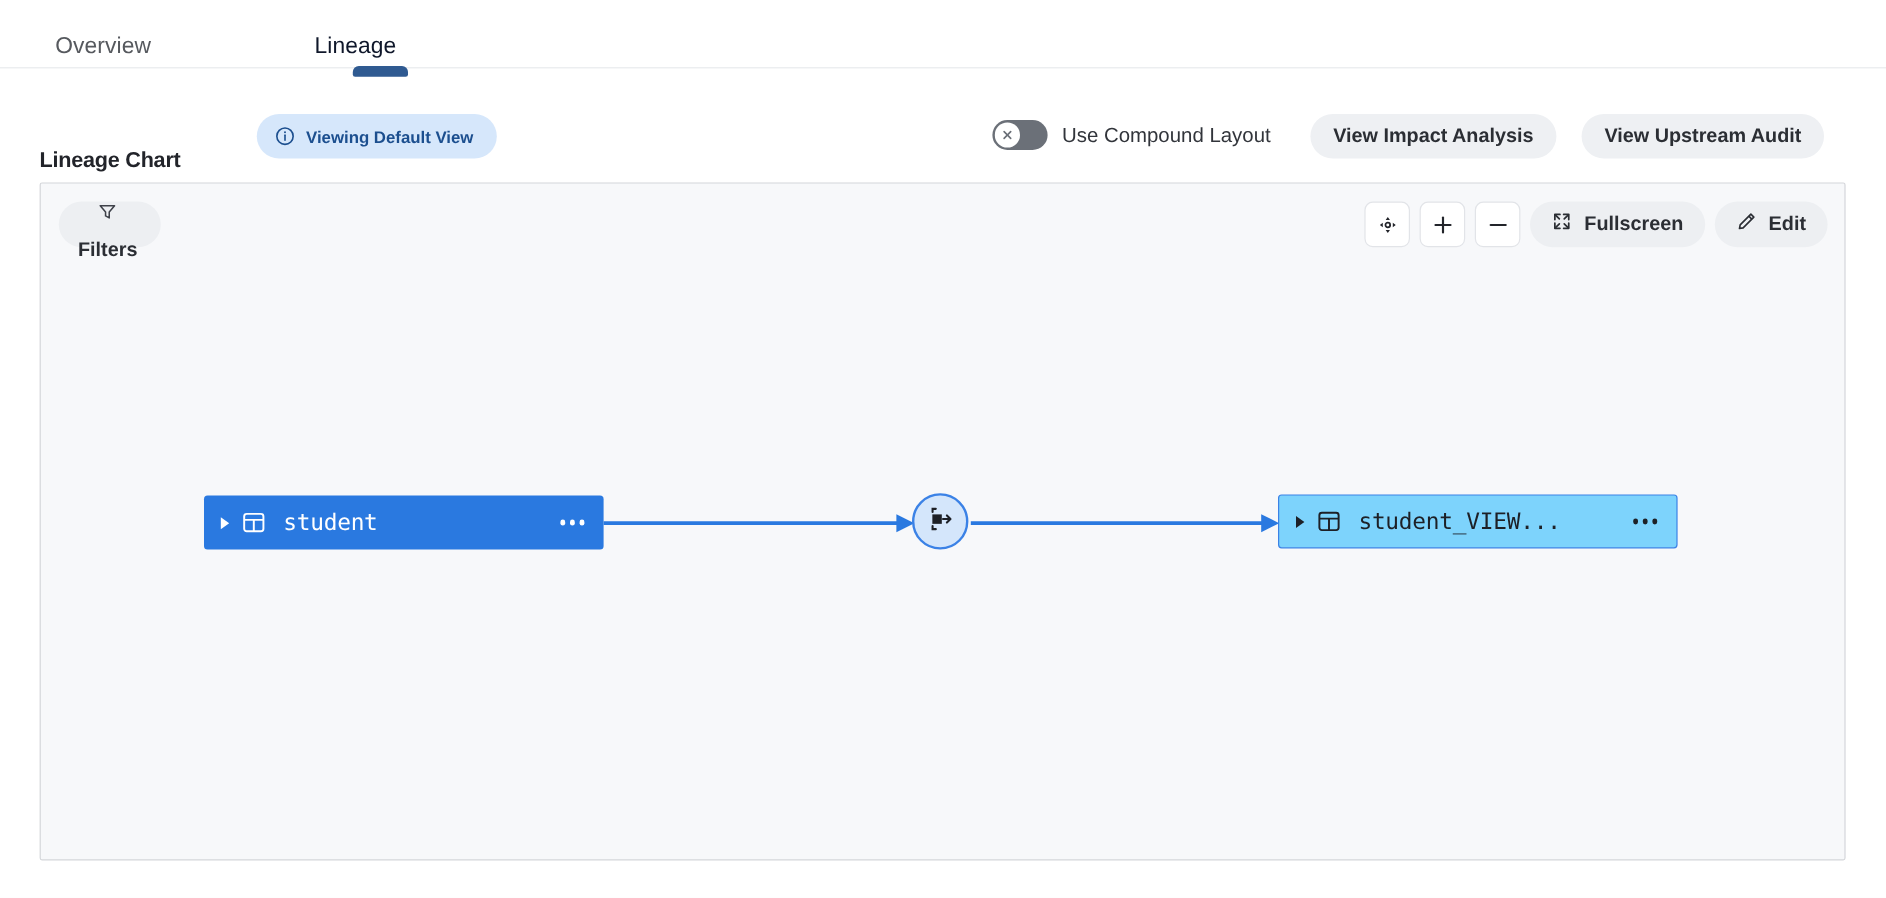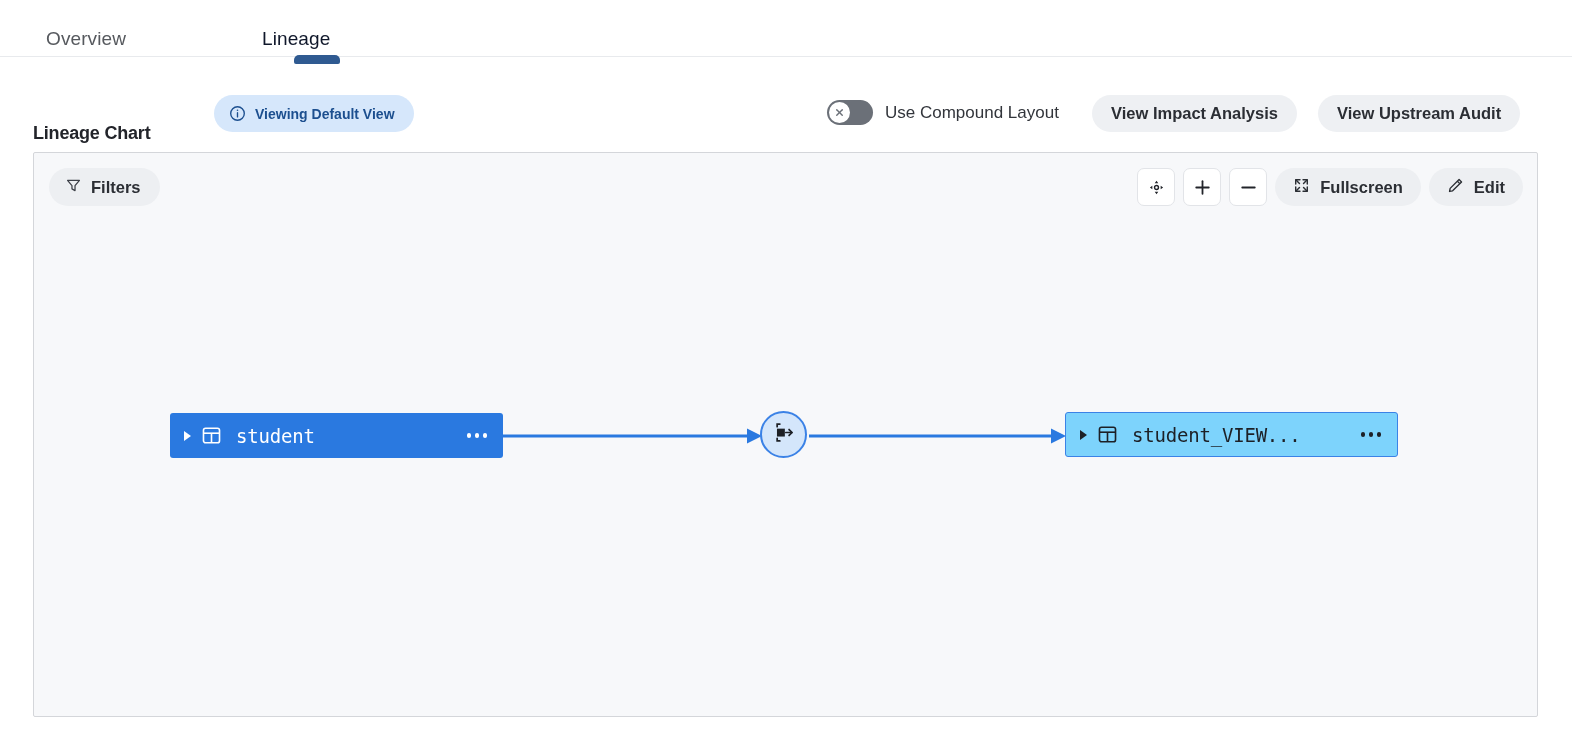--- a/index.html
+++ b/index.html
@@ -74,20 +74,21 @@
     position: absolute; left: 33px; top: 152px; width: 1505px; height: 565px;
     background: #f7f8fa; border: 1px solid #d4d6da; border-radius: 2px;
     overflow: hidden;
   }
   .filters-btn {
     position: absolute; left: 15px; top: 15px; height: 38px;
     display: flex; align-items: center; gap: 9px; padding: 0 19px 0 16px;
     border-radius: 19px; background: #edeff2; color: #2b2e34;
     font-weight: bold; font-size: 16.5px; border: none; cursor: pointer;
     font-family: "Liberation Sans", sans-serif;
+    flex-direction: column;
   }
 
   .toolbar { position: absolute; right: 14px; top: 15px; display: flex; align-items: center; gap: 8px; }
   .sq-btn {
     width: 38px; height: 38px; border-radius: 7px; background: #fff;
     border: 1px solid #e2e4e8; display: flex; align-items: center; justify-content: center;
     cursor: pointer; padding: 0;
   }
   .tool-pill {
     height: 38px; display: flex; align-items: center; gap: 10px;

